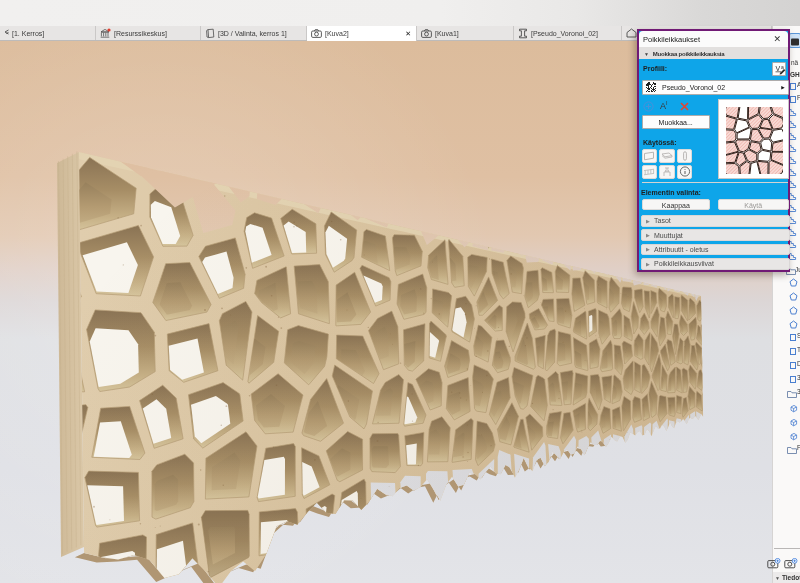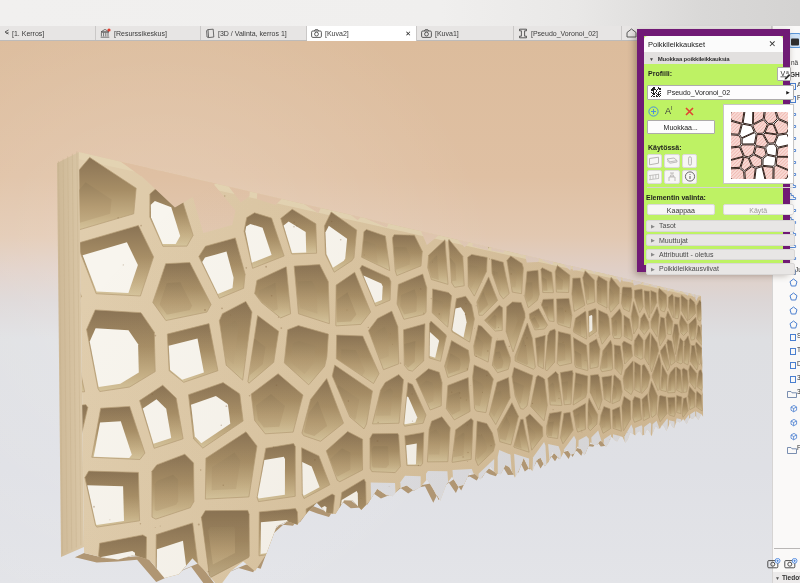--- a/index.html
+++ b/index.html
@@ -6,22 +6,22 @@
 #topstrip { position:absolute; left:0; top:0; width:800px; height:26px;
   background:linear-gradient(to right,#f1f0ef 0%,#f0efee 55%,#e9e8e7 72%,#d9d8d7 88%,#d4d3d2 100%); }
 #tabbar { position:absolute; left:0; top:26px; width:800px; height:15px; background:#e7e5e4;
   border-bottom:1px solid #bdbbba; font-size:7px; color:#3a3a3a; }
 .tab { position:absolute; top:0; height:14px; border-right:1px solid #cac8c7; display:flex; align-items:center; padding-left:4px; white-space:nowrap; overflow:hidden; background:#e7e5e4; }
 .tab svg { margin-right:3px; flex:none; }
 .tab.active { background:#fff; height:15px; }
 .tab .x { margin-left:auto; margin-right:5px; font-size:7px; color:#222; }
 #vp { position:absolute; left:0; top:41px; width:800px; height:542px; }
 #rpanel { position:absolute; left:772px; top:26px; width:28px; height:557px; background:#faf9f8; border-left:1px solid #d6d4d3; }
-#pal { position:absolute; left:637px; top:29px; width:153px; height:243px; background:#bef264;
-  border:7px solid #701a75; border-radius:0; box-shadow:-2px 3px 7px rgba(70,55,40,.4); font-size:7px; color:#222; }
+#pal { position:absolute; left:637px; top:29px; width:153px; height:243px; background:#0ea5e9;
+  border:2px solid #701a75; border-radius:0; box-shadow:-2px 3px 7px rgba(70,55,40,.4); font-size:7px; color:#222; }
 #pal .title { height:17px; background:#fbfbfb; border-bottom:1px solid #e2e0df; border-radius:4px 4px 0 0;
   display:flex; align-items:center; padding:0 4px; font-size:7.5px; color:#1a1a1a; }
 #pal .hdr { height:11px; background:#e2e0df; display:flex; align-items:center; padding:0 5px; font-weight:bold; font-size:6px; letter-spacing:-0.2px; color:#333; }
 .lbl { font-weight:bold; color:#1f1f1f; }
 .btn { background:#fdfdfd; border:1px solid #aeacab; border-radius:1px; text-align:center; color:#222; }
 .gbtn { background:#f7f6f5; border:1px solid #dcdad9; border-radius:2px; text-align:center; }
 .cbar { position:absolute; left:2px; width:149px; height:11.5px; background:#e8e6e5; border:1px solid #d9d7d6; border-radius:2px;
   display:flex; align-items:center; color:#4a4a4a; }
 .cbar .ar { width:12px; text-align:center; color:#888; font-size:5px; }
 sup { vertical-align:super; }

